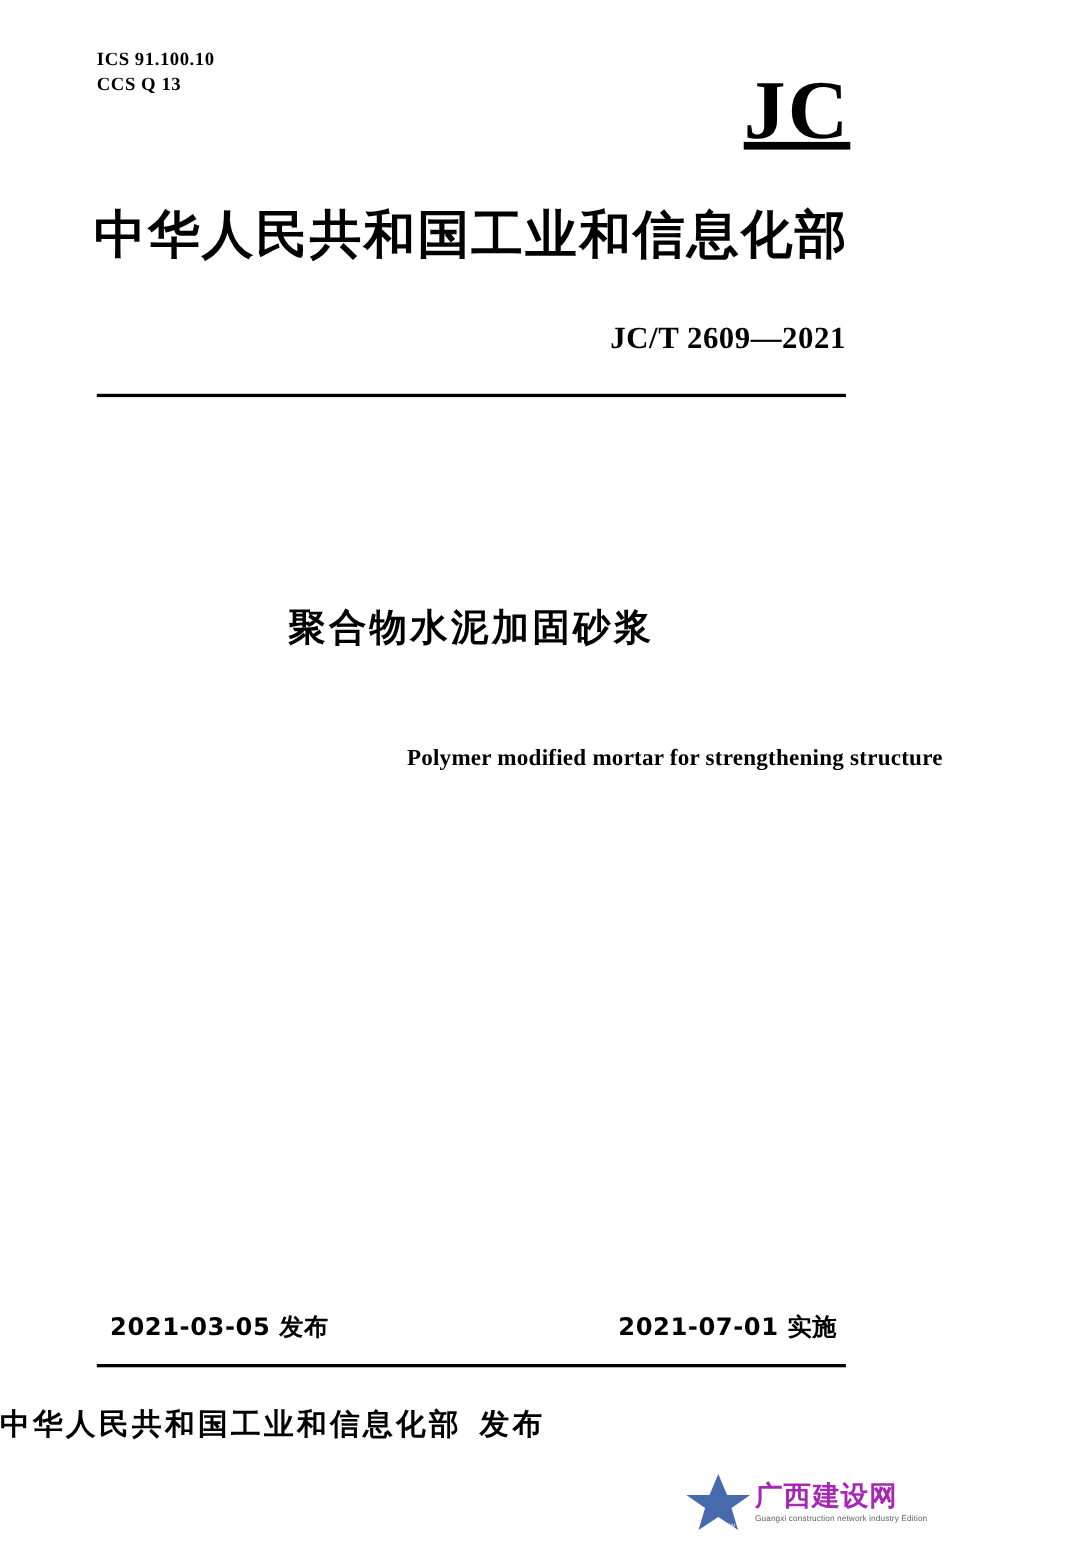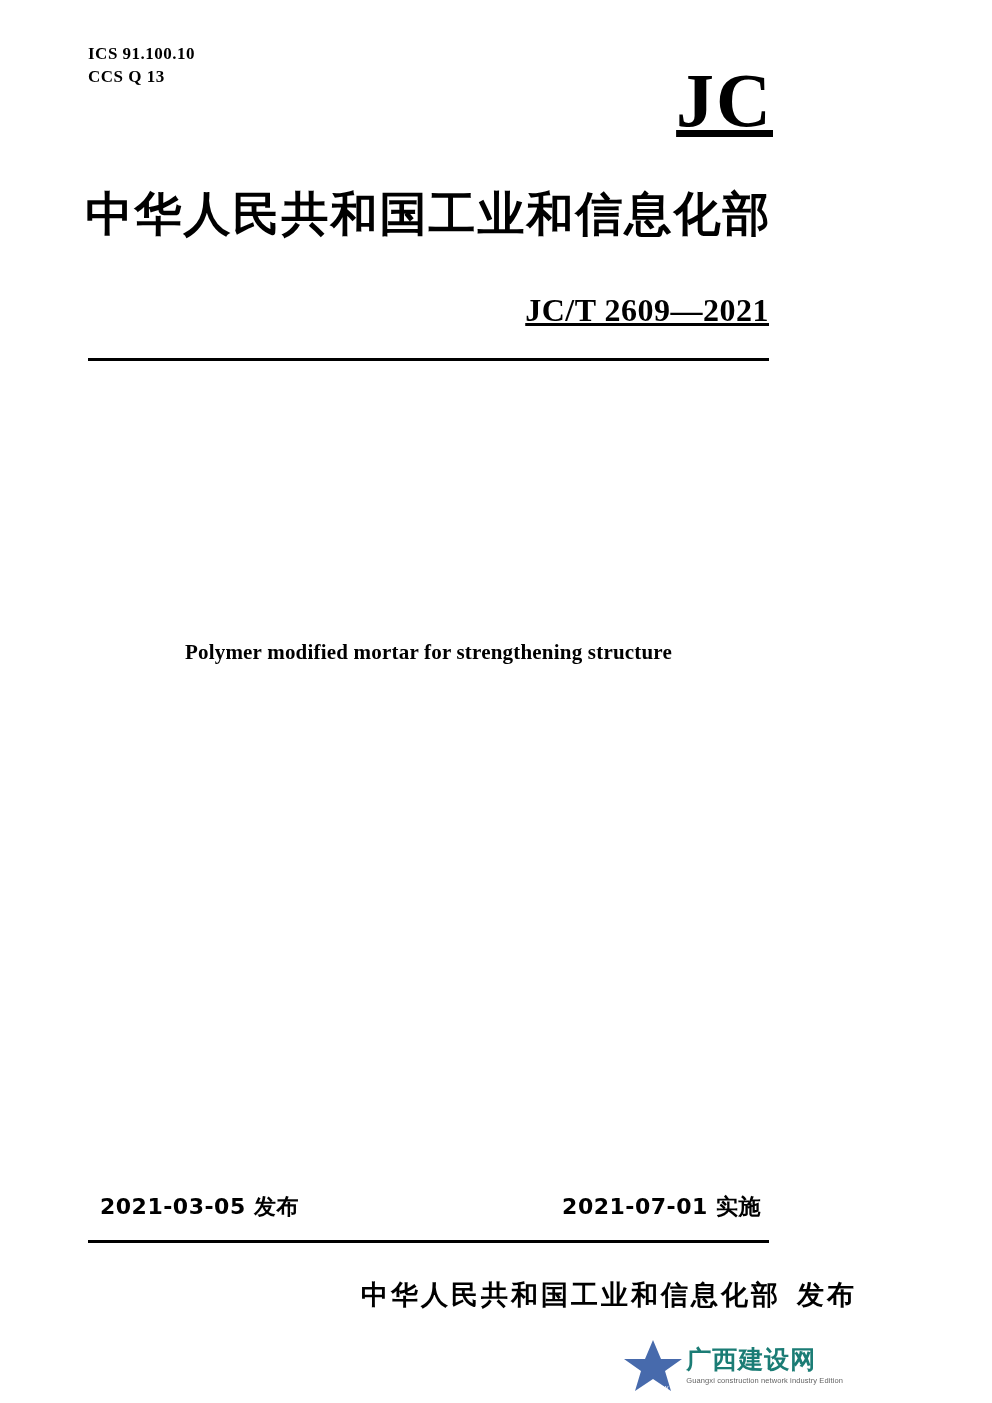--- a/index.html
+++ b/index.html
@@ -64,24 +64,23 @@
     letter-spacing: 2px;
   }
 
   
   .std-number {
     position: absolute;
     right: 88px;
     top: 292px;
     font-family: "Liberation Serif", serif;
     font-weight: bold;
-    font-size: 32px;
-    letter-spacing: 0.5px;
-    white-space: nowrap;
-    text-decoration: underline;
+    font-size: 28px;
+    letter-spacing: 0.5px;
+    white-space: nowrap;
   }
 
   
   .rule-top {
     position: absolute;
     left: 88px;
     right: 88px;
     top: 358px;
     height: 3px;
     background: #000000;
@@ -104,22 +103,22 @@
     text-align: center;
     font-family: "DejaVu Sans", sans-serif;
     font-weight: bold;
     font-size: 34px;
     letter-spacing: 3px;
   }
   .doc-title-en {
     position: absolute;
     left: 0;
     right: 0;
-    top: 640px;
-    text-align: center;
+    top: 676px;
+    text-align: right;
     font-family: "Liberation Serif", serif;
     font-weight: bold;
     font-size: 21px;
     letter-spacing: 0.2px;
   }
 
   
   .date-issue {
     position: absolute;
     left: 100px;
@@ -141,21 +140,21 @@
     letter-spacing: 0.5px;
     white-space: nowrap;
   }
 
   
   .publisher {
     position: absolute;
     left: 0;
     right: 0;
     top: 1277px;
-    text-align: right;
+    text-align: left;
     font-family: "DejaVu Sans", sans-serif;
     font-weight: bold;
     font-size: 27px;
     letter-spacing: 3px;
   }
   .publisher .pub-verb {
     margin-left: 16px;
   }
 
   
@@ -175,21 +174,21 @@
   .watermark .wm-texts {
     margin-left: 2px;
     display: flex;
     flex-direction: column;
     justify-content: center;
   }
   .watermark .wm-cn {
     font-family: "DejaVu Sans", sans-serif;
     font-weight: bold;
     font-size: 25px;
-    color: #0f766e;
+    color: #a21caf;
     letter-spacing: 1px;
     line-height: 28px;
   }
   .watermark .wm-en {
     font-family: "Liberation Sans", sans-serif;
     font-size: 7.5px;
     color: #5a5a5a;
     letter-spacing: 0.1px;
     line-height: 10px;
     margin-top: 2px;
@@ -219,20 +218,21 @@
   </div>
 
   <div class="jc-logo">JC</div>
 
   <div class="cn-standard-title">中华人民共和国工业和信息化部</div>
 
   <div class="std-number">JC/T 2609—2021</div>
 
   <div class="rule-top"></div>
 
+  <div class="doc-title-cn">聚合物水泥加固砂浆</div>
   <div class="doc-title-en">Polymer modified mortar for strengthening structure</div>
 
   <div class="date-issue">2021-03-05 发布</div>
   <div class="date-effective">2021-07-01 实施</div>
 
   <div class="rule-bottom"></div>
 
   <div class="publisher">
     <span>中华人民共和国工业和信息化部</span><span class="pub-verb">发布</span>
   </div>

